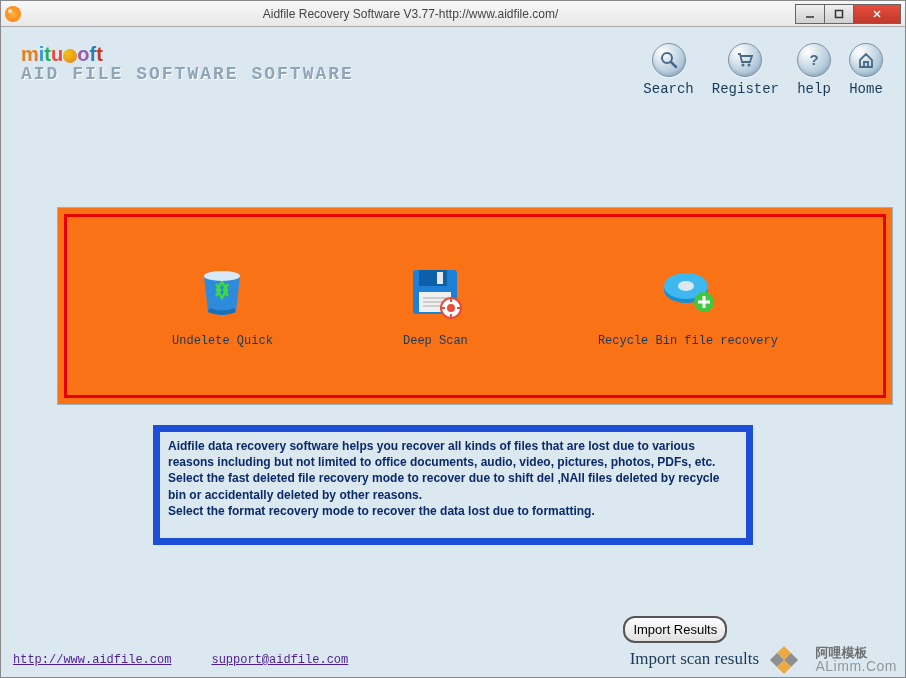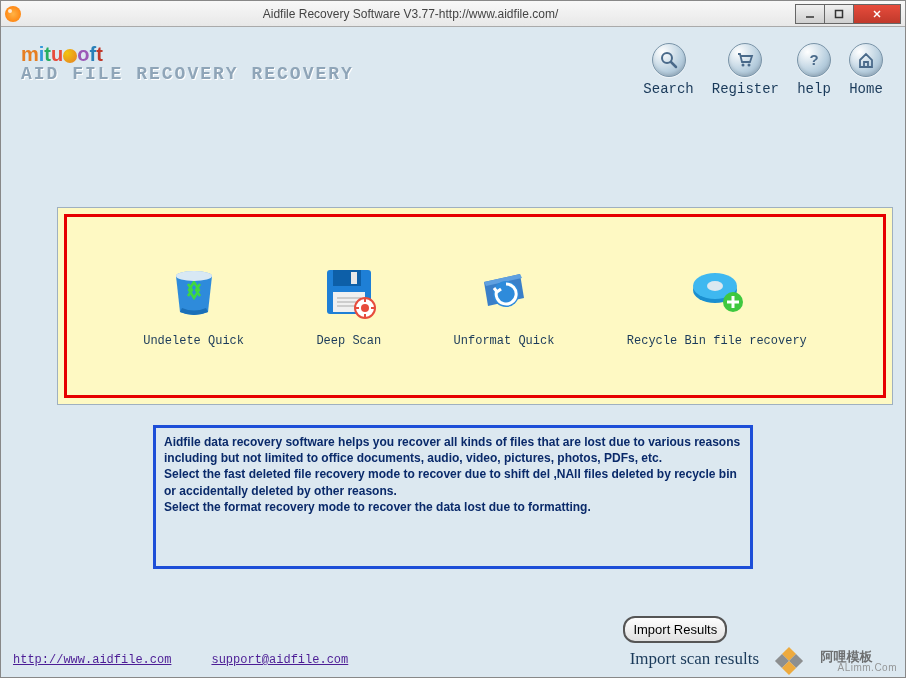--- a/index.html
+++ b/index.html
@@ -29,41 +29,41 @@
 .logo-brand .o { color: #9b59b6; }
 .logo-brand .f { color: #2980b9; }
 .logo-brand .t2 { color: #c0392b; }
 .logo-sub { font-family: "Courier New", monospace; font-size: 18px; letter-spacing: 2px; color: #8fa5b8; text-shadow: 1px 1px 0 #fff; font-weight: bold; margin-top: -2px; }
 
 .toolbar { display: flex; gap: 18px; padding-top: 2px; }
 .toolbar-btn { display: flex; flex-direction: column; align-items: center; cursor: pointer; }
 .toolbar-icon { width: 34px; height: 34px; border-radius: 50%; background: radial-gradient(circle at 30% 25%, #ffffff, #b8cfdf 60%, #8fa8bd); border: 1px solid #7a94a8; display: flex; align-items: center; justify-content: center; box-shadow: inset 0 -2px 3px rgba(0,0,0,0.1), 0 1px 1px rgba(255,255,255,0.6); }
 .toolbar-label { font-family: "Courier New", monospace; font-size: 14px; color: #1a3a5a; margin-top: 4px; }
 
-.main-panel { margin-top: 110px; border: 1px solid #9fb0c0; background: #fef9c3; padding: 6px; height: 198px; position: relative; margin-left: 44px; }
+.main-panel { margin-top: 110px; border: 1px solid #9fb0c0; background: #f97316; padding: 6px; height: 198px; position: relative; margin-left: 44px; }
 .red-box { border: 3px solid #e60000; height: 100%; display: flex; justify-content: space-around; align-items: center; padding: 10px 40px; }
 .action-item { display: flex; flex-direction: column; align-items: center; cursor: pointer; }
 .action-icon { width: 56px; height: 56px; display: flex; align-items: center; justify-content: center; margin-bottom: 14px; }
 .action-label { font-family: "Courier New", monospace; font-size: 12px; color: #1a3a5a; text-align: center; white-space: nowrap; }
 
-.info-box { margin: 20px 140px 0 140px; border: 3px solid #1d4ed8; background: #dce8f0; padding: 6px 8px; height: 144px; overflow: hidden; font-family: Arial, sans-serif; font-size: 12px; font-weight: bold; color: #0a2a6a; line-height: 1.35; }
+.info-box { margin: 20px 140px 0 140px; border: 7px solid #1d4ed8; background: #dce8f0; padding: 6px 8px; height: 120px; overflow: hidden; font-family: Arial, sans-serif; font-size: 12px; font-weight: bold; color: #0a2a6a; line-height: 1.35; }
 
 .footer { margin-top: auto; display: flex; align-items: flex-end; justify-content: space-between; padding: 0 4px 0 0; }
 .footer-links { display: flex; gap: 40px; font-family: "Courier New", monospace; font-size: 12px; padding-bottom: 2px; }
 .footer-links a { color: #4c1d95; text-decoration: underline; cursor: pointer; }
 .import-area { display: flex; flex-direction: column; align-items: center; margin-right: 130px; }
 .import-btn { padding: 4px 8px; border: 2px solid #555; border-radius: 12px; background: linear-gradient(to bottom, #fefefe, #e0e0e0); font-family: Arial; font-size: 13px; cursor: pointer; }
 .import-label { font-family: Liberation Serif, serif; font-size: 17px; color: #1a3a5a; margin-top: 6px; margin-left: 38px; }
 
 .watermark { position: absolute; right: 8px; bottom: 4px; font-family: Arial; font-size: 11px; color: #666; display: flex; align-items: center; gap: 16px; opacity: 0.85; }
 .watermark-logo { width: 30px; height: 24px; position: relative; }
 .watermark-logo span { position: absolute; width: 10px; height: 10px; transform: rotate(45deg); }
 .watermark-text { display: flex; flex-direction: column; line-height: 1; }
 .watermark-cn { font-size: 13px; font-weight: bold; color: #5a5a5a; }
-.watermark-en { font-size: 10px; color: #888; letter-spacing: 0.5px; margin-left: 17px; }
+.watermark-en { font-size: 14px; color: #888; letter-spacing: 0.5px; }
 </style>
 </head>
 <body>
 
 <div class="window">
 
   <div class="titlebar">
     <div class="titlebar-icon"></div>
     <div class="titlebar-text">Aidfile Recovery Software V3.77-http://www.aidfile.com/</div>
     <div class="win-controls">
@@ -86,21 +86,21 @@
     </div>
   </div>
 
   <div class="content">
 
     <div class="header">
       <div class="logo-area">
         <div class="logo-brand">
           <span class="m">m</span><span class="i">i</span><span class="t">t</span><span class="u">u</span><span class="ball"></span><span class="o">o</span><span class="f">f</span><span class="t2">t</span>
         </div>
-        <div class="logo-sub">AID FILE RECOVERY RECOVERY</div>
+        <div class="logo-sub">AID FILE SOFTWARE SOFTWARE</div>
       </div>
       <div class="toolbar">
         <div class="toolbar-btn">
           <div class="toolbar-icon">
             <svg width="18" height="18" viewBox="0 0 18 18">
                 <circle cx="7" cy="7" r="5" fill="none" stroke="#4a6a8a" stroke-width="2"></circle>
                 <line x1="11" y1="11" x2="16" y2="16" stroke="#4a6a8a" stroke-width="2.5" stroke-linecap="round"></line>
               </svg>
           </div>
           <div class="toolbar-label">Search</div>
@@ -161,32 +161,20 @@
                 <circle cx="44" cy="44" r="10" fill="#fff" stroke="#e74c3c" stroke-width="2"></circle>
                 <circle cx="44" cy="44" r="4" fill="#e74c3c"></circle>
                 <path d="M44 34 v4 M44 50 v4 M34 44 h4 M50 44 h4" stroke="#e74c3c" stroke-width="2"></path>
               </svg>
           </div>
           <div class="action-label">Deep Scan</div>
         </div>
         <div class="action-item">
           <div class="action-icon">
             <svg width="56" height="56" viewBox="0 0 56 56">
-                <path d="M8 18 L44 10 L48 34 L12 42 Z" fill="#3a7fc8"></path>
-                <path d="M8 18 L44 10 L46 14 L10 22 Z" fill="#5fa0e0"></path>
-                <circle cx="30" cy="30" r="13" fill="#2e8bdb"></circle>
-                <path d="M30 20 a10 10 0 1 1 -9 6" fill="none" stroke="#fff" stroke-width="3"></path>
-                <path d="M18 24 l3 4 4-3" fill="none" stroke="#fff" stroke-width="3"></path>
-              </svg>
-          </div>
-          <div class="action-label">Unformat Quick</div>
-        </div>
-        <div class="action-item">
-          <div class="action-icon">
-            <svg width="56" height="56" viewBox="0 0 56 56">
                 <ellipse cx="26" cy="26" rx="22" ry="13" fill="#1a8fd0"></ellipse>
                 <ellipse cx="26" cy="22" rx="22" ry="13" fill="#3fb8f0"></ellipse>
                 <ellipse cx="26" cy="22" rx="8" ry="5" fill="#dce8f0"></ellipse>
                 <circle cx="44" cy="38" r="10" fill="#3fc83f"></circle>
                 <line x1="44" y1="32" x2="44" y2="44" stroke="#fff" stroke-width="3"></line>
                 <line x1="38" y1="38" x2="50" y2="38" stroke="#fff" stroke-width="3"></line>
               </svg>
           </div>
           <div class="action-label">Recycle Bin file recovery</div>
         </div>

